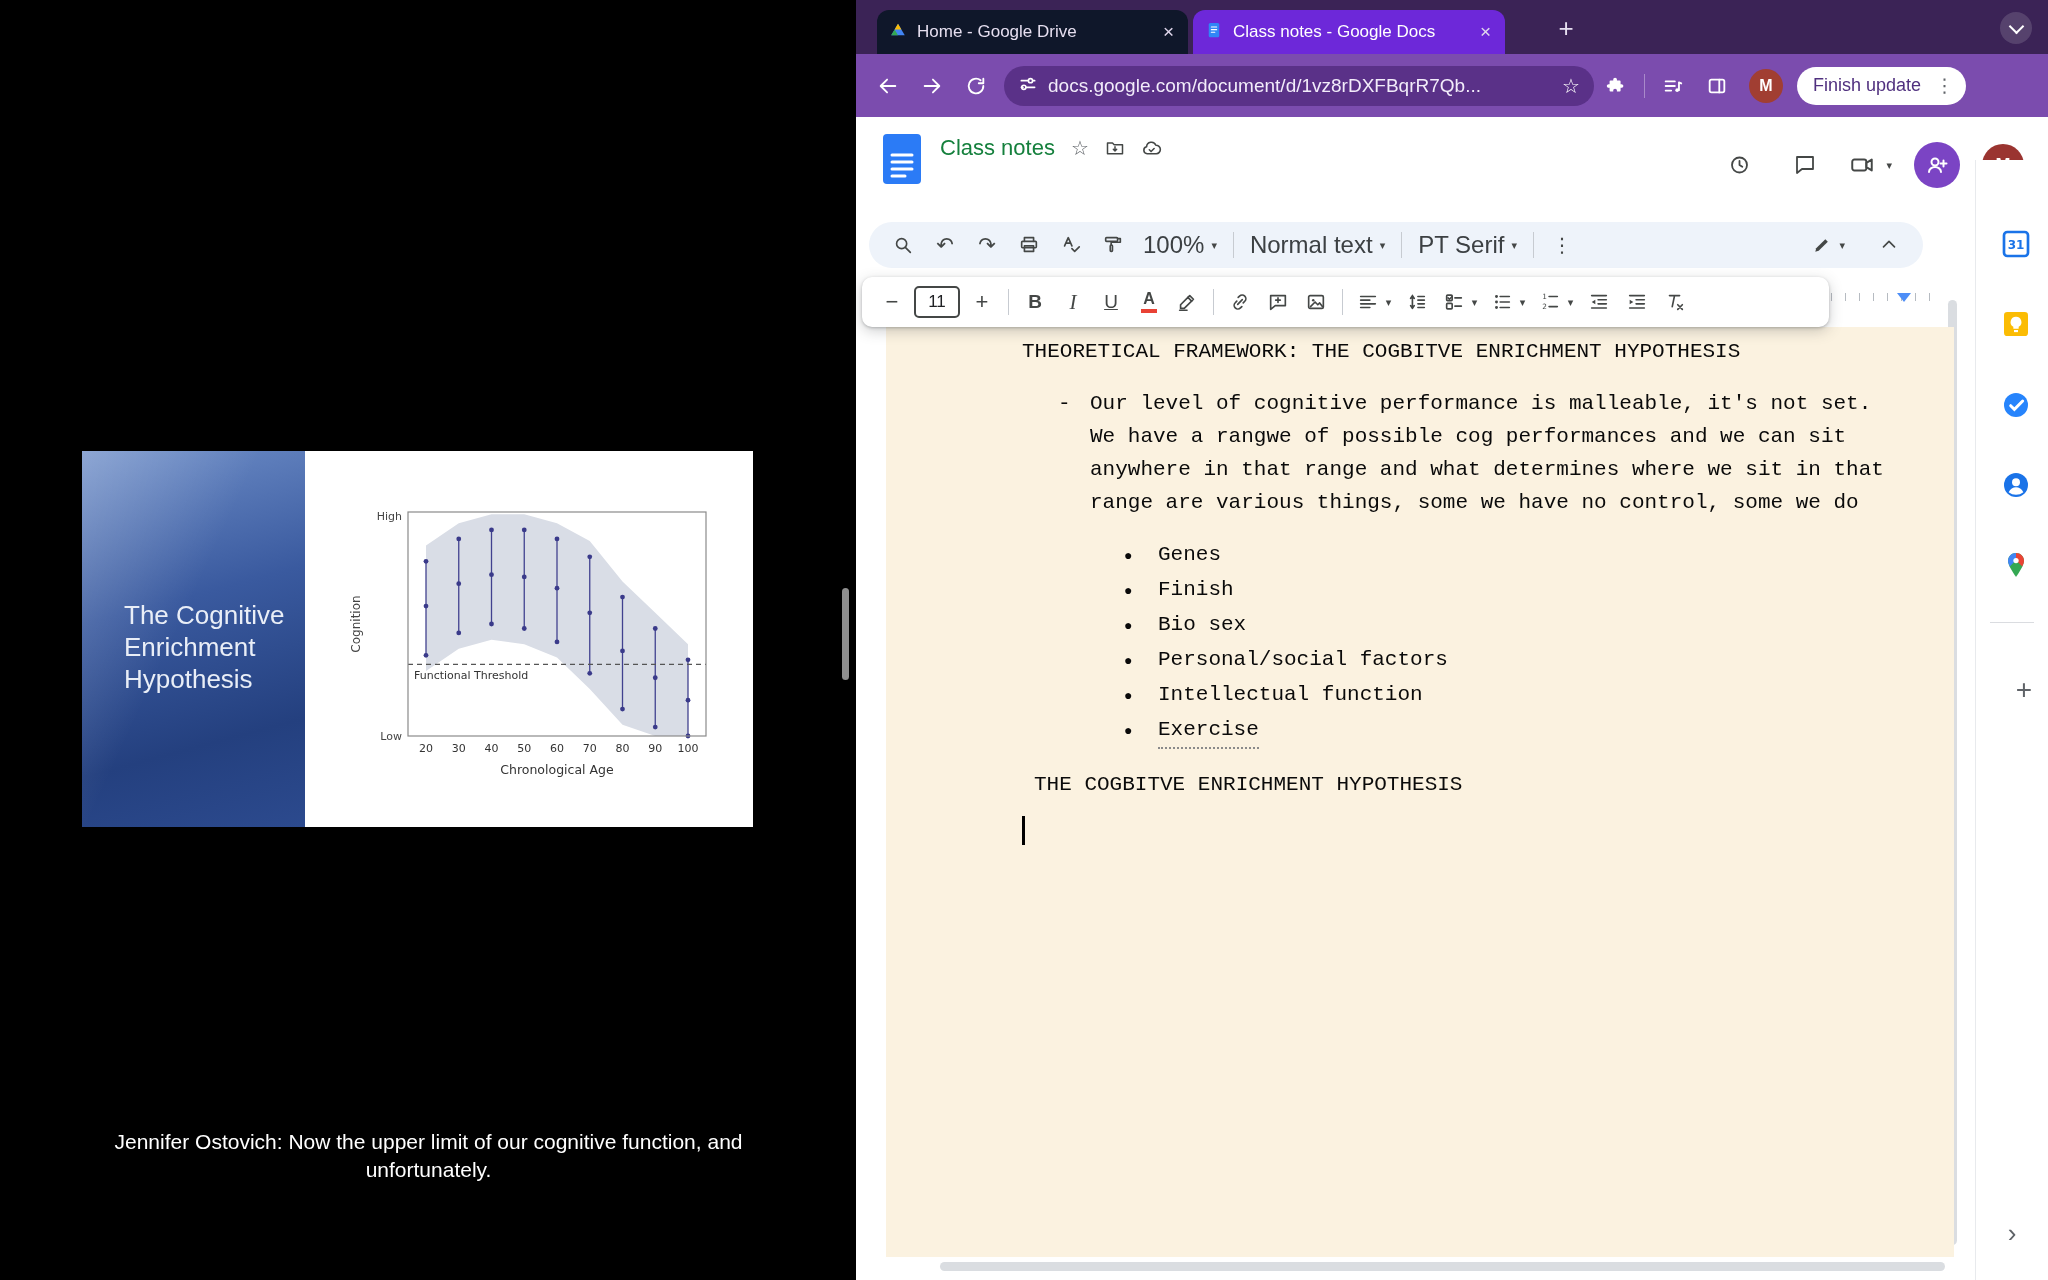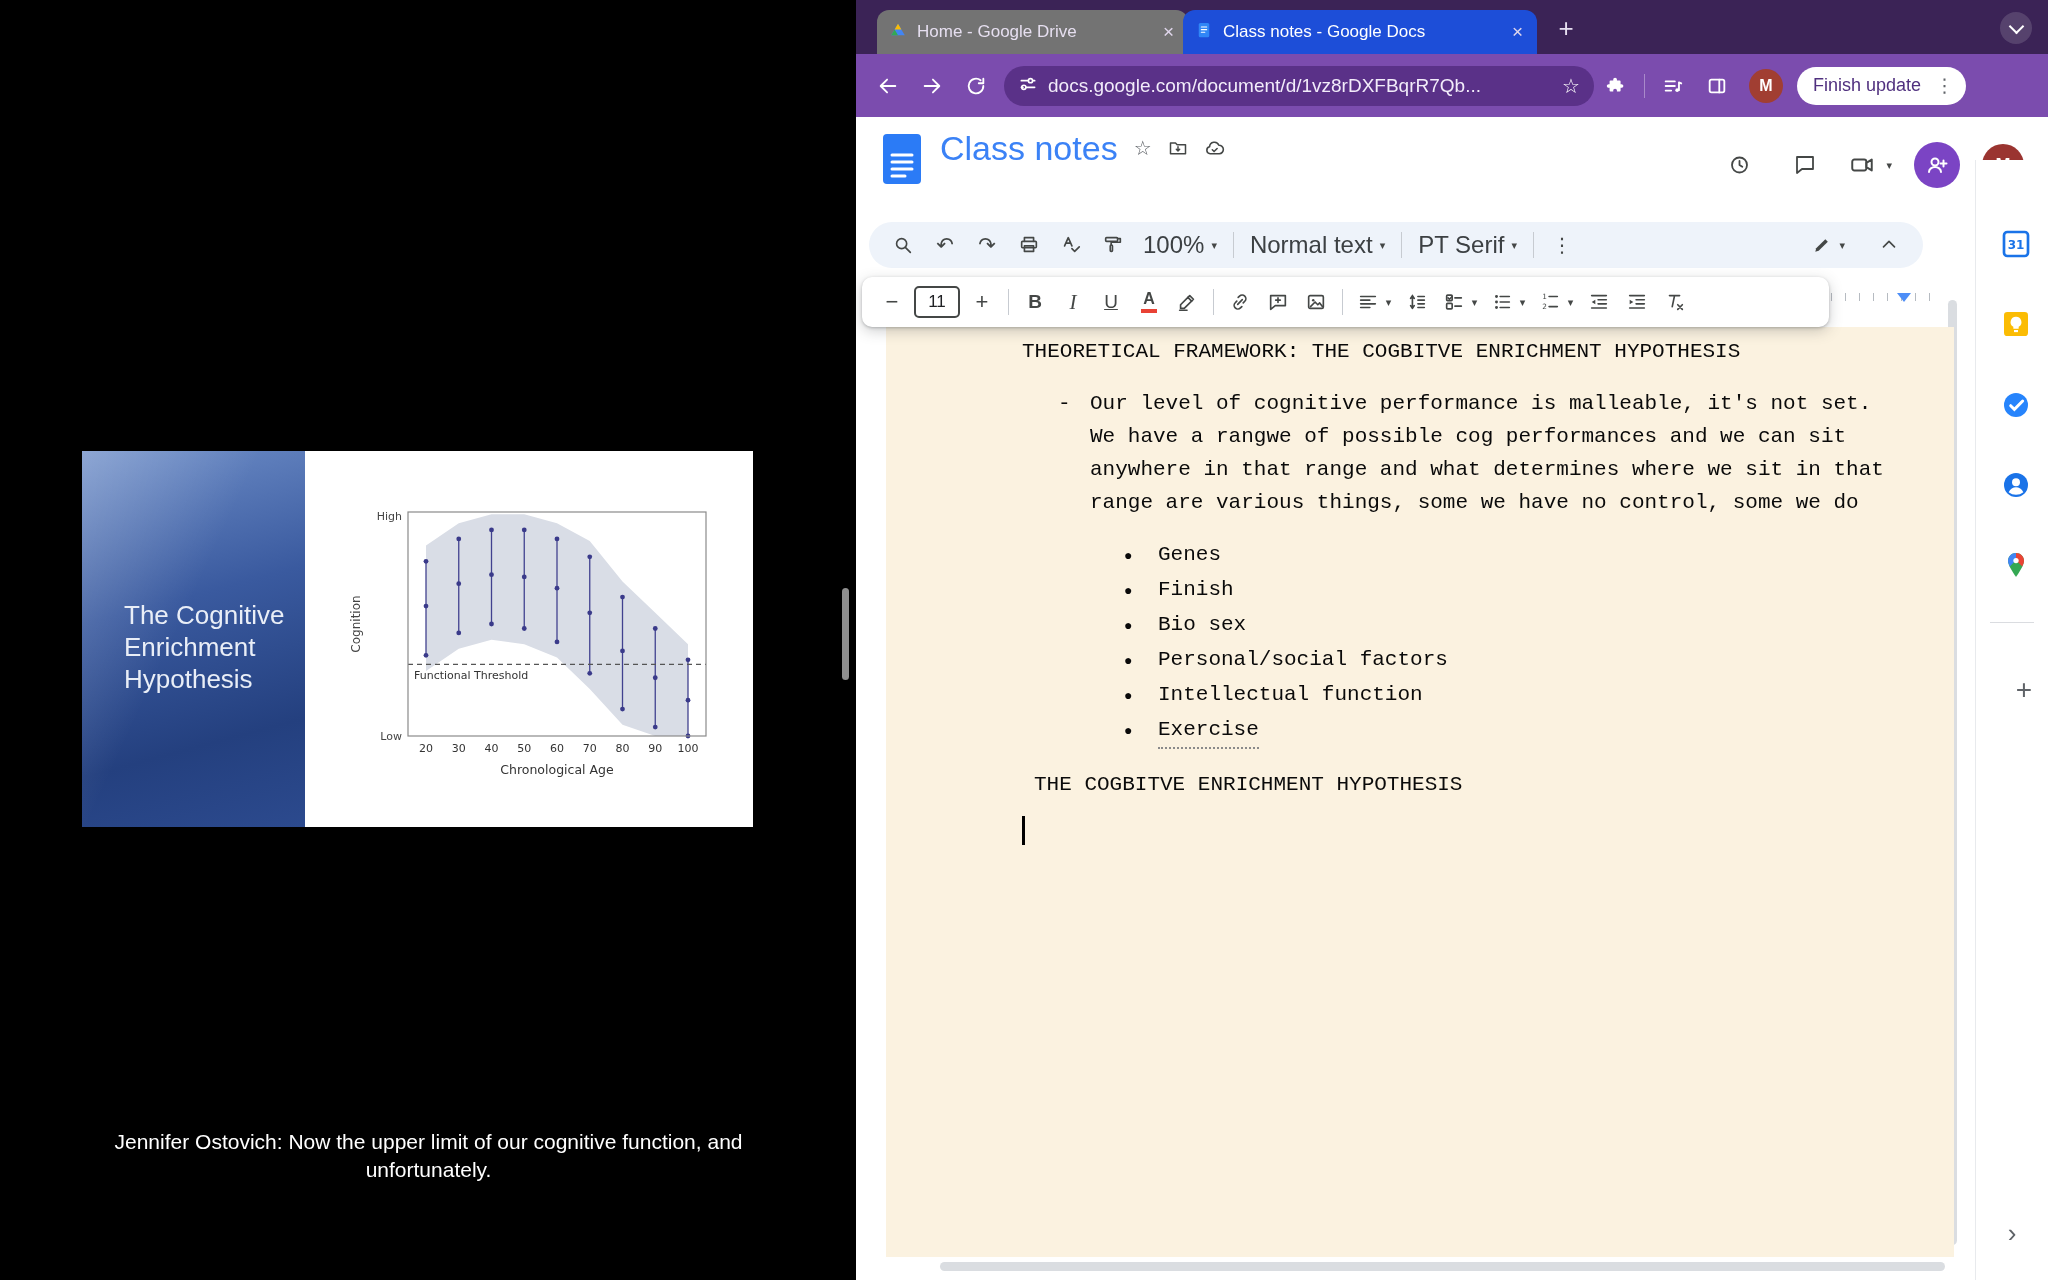--- a/index.html
+++ b/index.html
@@ -14,43 +14,43 @@
   .slide-title{position:absolute;left:42px;top:148px;width:168px;font-size:26px;line-height:32px;color:#e9eef7;font-weight:400;}
   #slide-chart{position:absolute;left:240px;top:42px;width:410px;height:300px;}
   #slide-chart text{font-family:"DejaVu Sans",sans-serif;}
   .left-scrollbar{position:absolute;left:842px;top:588px;width:7px;height:92px;background:#8f8f8f;border-radius:4px;}
   .caption{position:absolute;left:56px;top:1128px;width:745px;text-align:center;color:#fff;font-size:21px;line-height:28px;font-weight:500;}
 
   
   .browser-pane{position:absolute;left:856px;top:0;width:1192px;height:1280px;background:#fff;}
   .tab-strip{position:absolute;left:0;top:0;width:1192px;height:54px;background:#3b2356;}
   .tab{position:absolute;top:10px;height:44px;border-radius:12px 12px 0 0;display:flex;align-items:center;padding:0 12px;gap:10px;box-sizing:border-box;}
-  .tab-drive{left:21px;width:311px;background:#737373;color:#e6dff0;}
-  .tab-docs{left:327px;width:354px;background:#1d4ed8;color:#fff;}
+  .tab-drive{left:21px;width:311px;background:#0f172a;color:#e6dff0;}
+  .tab-docs{left:337px;width:312px;background:#6d28d9;color:#fff;}
   .tab-label{font-size:17px;white-space:nowrap;overflow:hidden;flex:1;}
   .tab-close{font-size:19px;color:#e0d7ec;padding:0 2px;}
   .new-tab{position:absolute;left:695px;top:13px;font-size:26px;color:#e6dff0;width:30px;text-align:center;}
   .tab-chevron-btn{position:absolute;left:1144px;top:12px;width:32px;height:32px;border-radius:50%;background:rgba(255,255,255,.14);display:flex;align-items:center;justify-content:center;}
   .chev-down{width:9px;height:9px;border-right:2px solid #fff;border-bottom:2px solid #fff;transform:rotate(45deg);margin-top:-4px;}
 
   .url-row{position:absolute;left:0;top:54px;width:1192px;height:63px;background:#7b4cae;display:flex;align-items:center;padding:0 10px;box-sizing:border-box;}
   .nav-btn{width:44px;height:44px;display:flex;align-items:center;justify-content:center;border-radius:50%;flex:none;}
   .url-pill{margin-left:6px;width:590px;height:40px;border-radius:20px;background:#5a3188;display:flex;align-items:center;padding:0 14px;box-sizing:border-box;gap:10px;flex:none;}
   .url-text{color:#f2ecfa;font-size:19px;white-space:nowrap;overflow:hidden;flex:1;}
   .star{color:#fff;font-size:20px;}
   .vsep{width:1px;height:24px;background:rgba(255,255,255,.35);margin:0 6px;flex:none;}
   .avatar-sm{width:34px;height:34px;border-radius:50%;background:#a13e32;color:#fff;font-size:16px;font-weight:bold;display:flex;align-items:center;justify-content:center;margin:0 10px;flex:none;}
   .finish-pill{margin-left:4px;height:38px;border-radius:19px;background:#fff;display:flex;align-items:center;padding:0 6px 0 16px;gap:8px;color:#50307f;font-size:18px;font-weight:500;flex:none;}
   .kebab{color:#5f6368;font-size:19px;padding:0 6px;}
 
   .docs-header{position:absolute;left:0;top:117px;width:1192px;height:106px;background:#fff;}
   .docs-file-icon{position:absolute;left:26px;top:16px;}
   .title-block{position:absolute;left:84px;top:8px;}
   .title-row{display:flex;align-items:center;gap:16px;height:46px;}
-  .doc-title{font-size:34px;color:#3b82f6;}
+  .doc-title{font-size:22px;color:#15803d;}
   .mini-ic{color:#5f6368;font-size:20px;display:flex;align-items:center;}
   .menu-bar{display:flex;gap:26px;font-size:19px;color:#1f1f1f;margin-top:3px;}
   .menu-item{white-space:nowrap;}
   .header-right{position:absolute;right:24px;top:0;height:96px;display:flex;align-items:center;gap:22px;}
   .icon-btn{width:44px;height:44px;border-radius:50%;display:flex;align-items:center;justify-content:center;color:#444746;}
   .cam-group{display:flex;align-items:center;gap:4px;color:#444746;}
   .share-btn{width:46px;height:46px;border-radius:50%;background:#7b44c4;display:flex;align-items:center;justify-content:center;}
   .avatar-lg{width:42px;height:42px;border-radius:50%;background:#9a3430;color:#fff;font-size:18px;font-weight:bold;display:flex;align-items:center;justify-content:center;}
 
   .toolbar1{position:absolute;left:13px;top:222px;width:1054px;height:46px;background:#eef3fa;border-radius:23px;display:flex;align-items:center;padding:0 14px;box-sizing:border-box;gap:2px;}

